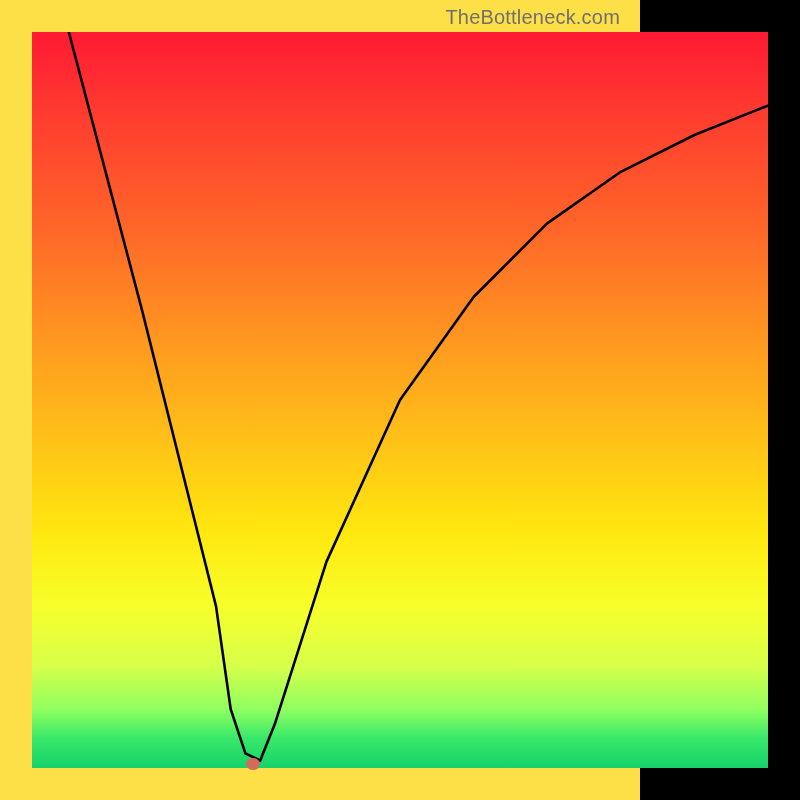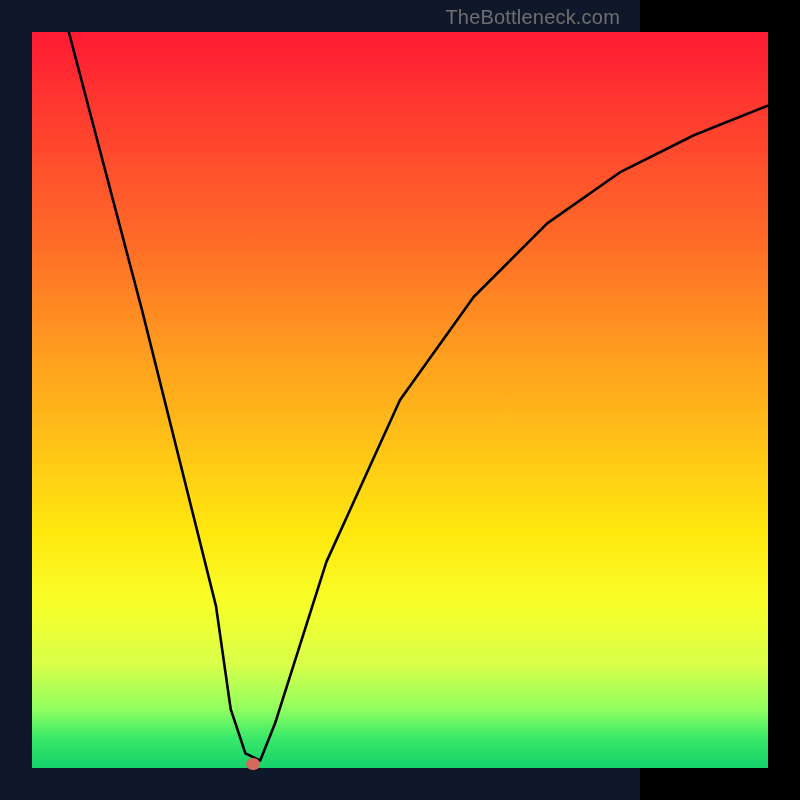--- a/index.html
+++ b/index.html
@@ -8,21 +8,21 @@
     width: 800px;
     height: 800px;
     background: #000;
     font-family: Arial, Helvetica, sans-serif;
     overflow: hidden;
   }
   .frame {
     position: relative;
     width: 640px;
     height: 800px;
-    background: #0f172a;
+    background: #fde047;
   }
   .plot-area {
     position: absolute;
     left: 32px;
     top: 32px;
     width: 736px;
     height: 736px;
     
     background: linear-gradient(
       to bottom,

